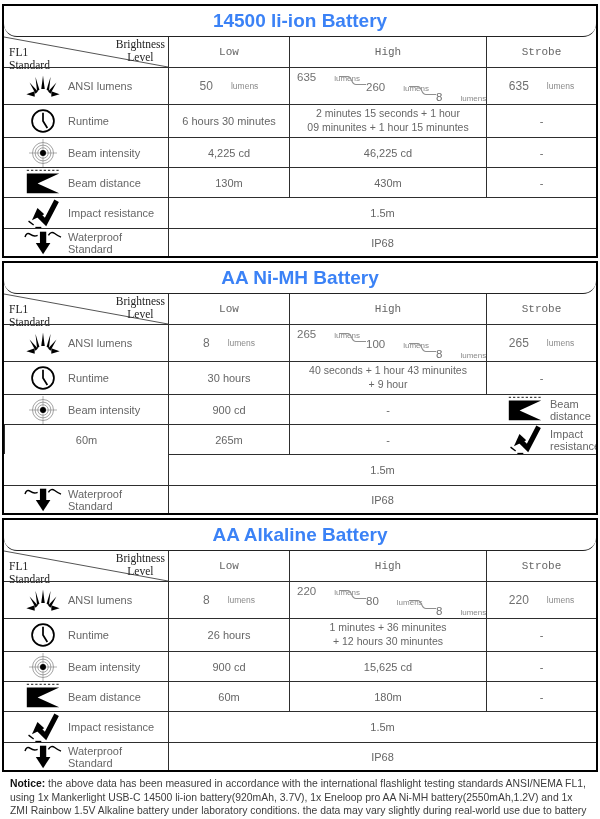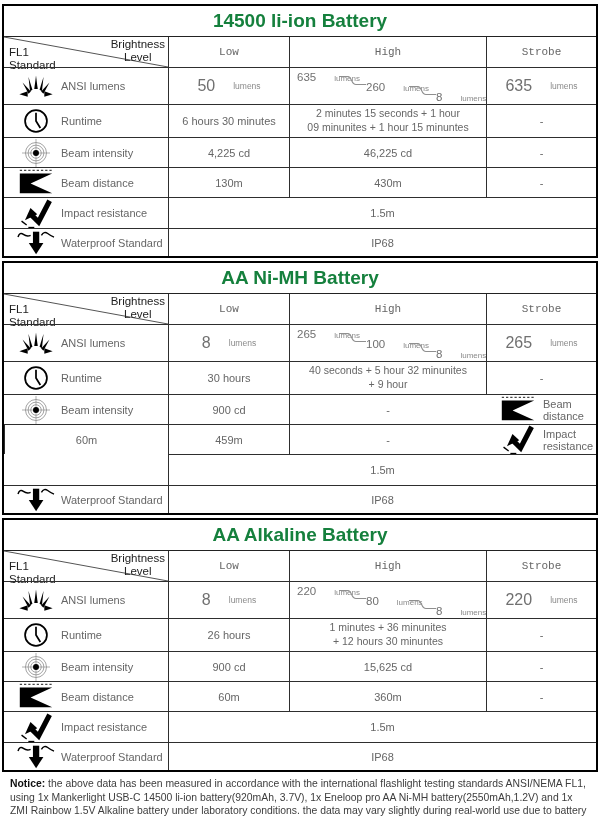--- a/index.html
+++ b/index.html
@@ -1,40 +1,40 @@
 <!DOCTYPE html>
 <html><head>
 <meta charset="utf-8">
 <style>
   html,body{margin:0;padding:0;background:#fff;}
   body{width:600px;font-family:"Liberation Sans","DejaVu Sans",sans-serif;color:#1a1a1a;
        -webkit-font-smoothing:antialiased;}
   .page{padding:4px 2px 0 2px;}
   .spec-table{border:2px solid #000;margin-bottom:3px;background:#fff;}
   .title-row{height:30px;display:flex;align-items:center;justify-content:center;
-             border-bottom:1px solid #222;font-size:19px;font-weight:bold;color:#15803d;}
+             border-bottom:1px solid #222;font-size:19px;font-weight:bold;color:#3b82f6;border-radius:13px;}
   .g{display:grid;grid-template-columns:164px 121px 197px 1fr;
      grid-template-rows:30px 37px 33px 30px 30px 31px 28px;}
   .g > div{border-left:1px solid #2e2e2e;border-top:1px solid #2e2e2e;
            display:flex;align-items:center;justify-content:center;
            font-size:11px;color:#666;position:relative;overflow:hidden;}
   .g > div.cf{border-left:none;}
   .g > div.r1{border-top:none;}
   .colh{font-size:14px;color:#2b2b2b;font-family:Liberation Mono, monospace;}
   
-  .corner{overflow:visible !important;}
+  .corner{overflow:visible !important;font-family:Liberation Serif, serif;}
   .corner svg.diag{position:absolute;left:0;top:0;width:100%;height:100%;overflow:visible;}
   .corner .tl{position:absolute;left:5px;top:9px;font-size:11.5px;color:#222;line-height:1.15;text-align:left;}
   .corner .br{position:absolute;right:3px;top:1px;font-size:11.5px;color:#222;line-height:1.15;text-align:center;}
   
-  .lbl{justify-content:flex-start !important;padding-left:12px;gap:5px;
+  .lbl{justify-content:flex-start !important;padding-left:19px;gap:5px;
        font-size:14px;color:#161616;}
   .icn{width:40px;min-width:40px;display:flex;align-items:center;justify-content:center;}
   
-  .val{font-size:16px;color:#707070;}
+  .val{font-size:12px;color:#707070;}
   .unit{font-size:8.5px;color:#8a8a8a;margin-left:2px;padding-left:16px;}
   .small2{font-size:10.5px;line-height:1.3;text-align:center;color:#666;}
   
   .steps{position:relative;width:100%;height:100%;}
   .stp{position:absolute;white-space:nowrap;}
   .stp .val{font-size:11.5px;}
   .stp .unit{font-size:8px;}
   .stp1{left:7px;top:3px;}
   .stp2{left:76px;top:13px;}
   .stp3{left:146px;top:23px;}
@@ -267,21 +267,21 @@
         <span class="icn">
             <svg width="26" height="26">
               <use href="#i-clock"></use>
             </svg>
           </span>
         <span>Runtime</span>
       </div>
       <div>30 hours</div>
       <div>
         <div class="small2">
-          <div>40 seconds + 5 hour 32 minunites</div>
+          <div>40 seconds + 1 hour 43 minunites</div>
           <div>+ 9 hour</div>
         </div>
       </div>
       <div>-</div>
 
       <div class="cf lbl">
         <span class="icn">
             <svg width="28" height="28">
               <use href="#i-target"></use>
             </svg>
@@ -293,21 +293,21 @@
 
       <div class="cf lbl">
         <span class="icn">
             <svg width="36" height="27">
               <use href="#i-beam"></use>
             </svg>
           </span>
         <span>Beam distance</span>
       </div>
       <div>60m</div>
-      <div>459m</div>
+      <div>265m</div>
       <div>-</div>
 
       <div class="cf lbl">
         <span class="icn">
             <svg width="34" height="31">
               <use href="#i-impact"></use>
             </svg>
           </span>
         <span>Impact resistance</span>
       </div>
@@ -406,21 +406,21 @@
 
       <div class="cf lbl">
         <span class="icn">
             <svg width="36" height="27">
               <use href="#i-beam"></use>
             </svg>
           </span>
         <span>Beam distance</span>
       </div>
       <div>60m</div>
-      <div>360m</div>
+      <div>180m</div>
       <div>-</div>
 
       <div class="cf lbl">
         <span class="icn">
             <svg width="34" height="31">
               <use href="#i-impact"></use>
             </svg>
           </span>
         <span>Impact resistance</span>
       </div>

